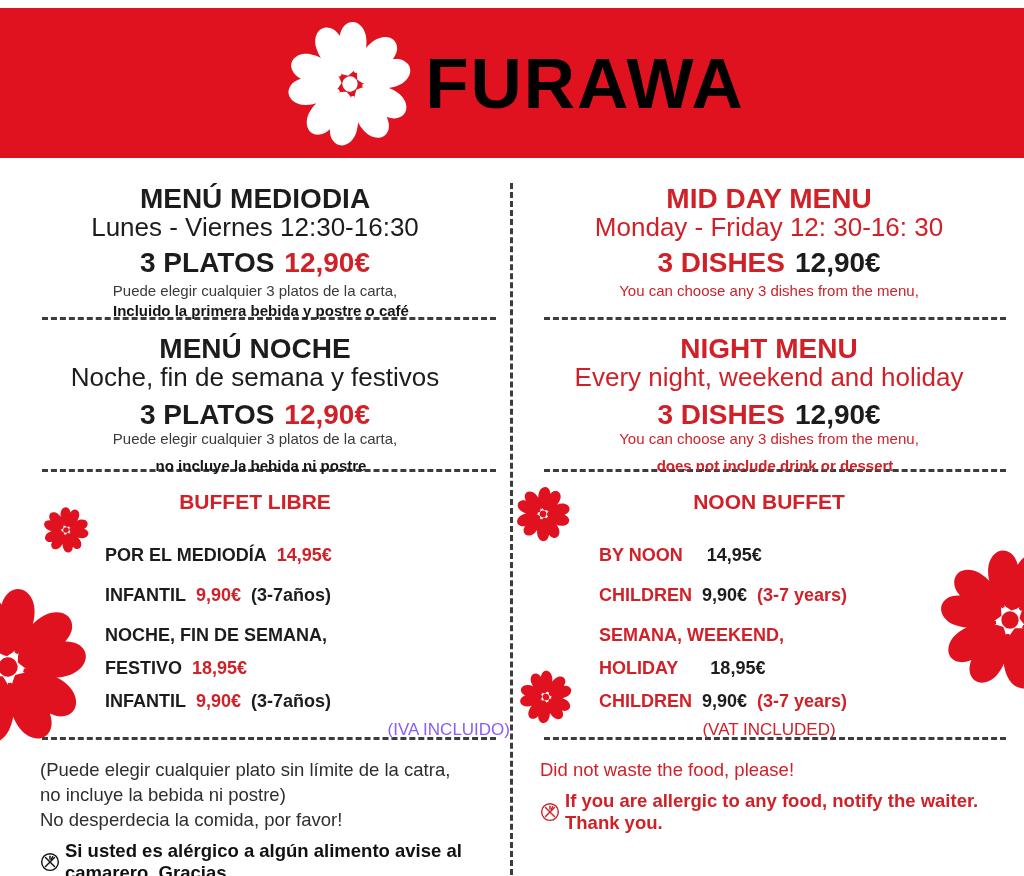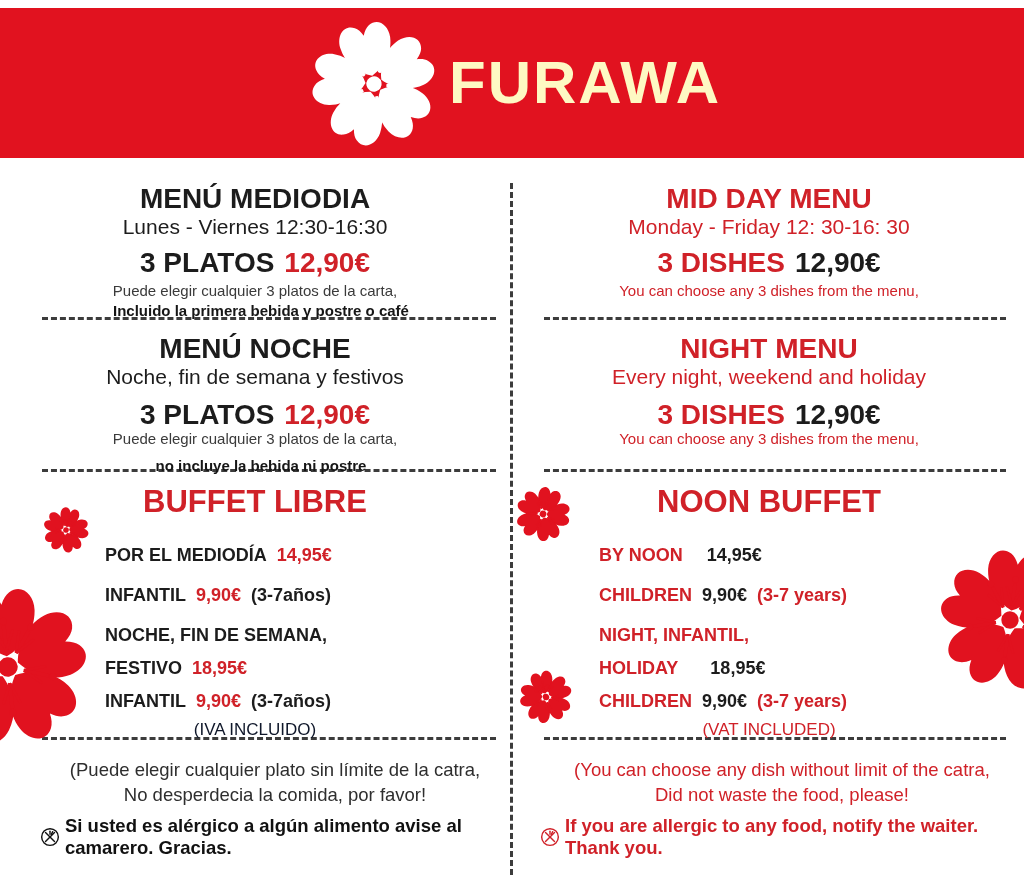--- a/index.html
+++ b/index.html
@@ -15,39 +15,39 @@
     font-family:"Liberation Sans","DejaVu Sans",sans-serif;
     -webkit-font-smoothing:antialiased;
   }
   
   .banner{
     position:absolute;top:8px;left:0;width:1024px;height:150px;
     background:var(--banner-red);
     display:flex;align-items:center;justify-content:center;
   }
   .banner-flower{width:142px;height:142px;color:#fff;margin-right:4px;margin-top:2px;transform:rotate(-12deg);flex:0 0 auto;}
-  .brand{color:#fef9c3;font-size:60px;font-weight:bold;letter-spacing:2px;line-height:1;}
+  .brand{color:#000000;font-size:71px;font-weight:bold;letter-spacing:2px;line-height:1;}
   
   .content{position:absolute;top:158px;left:0;width:1016px;height:718px;}
   .col{position:absolute;top:0;height:718px;}
   .col-left{left:0;width:510px;}
   .col-right{left:514px;width:510px;}
   .v-div{
     position:absolute;left:510px;top:25px;height:692px;width:0;
     border-left:3px dashed var(--divider);
   }
   .h-div{border-top:3px dashed var(--divider);height:3px;}
   .col-left .h-div{margin:0 14px 0 42px;}
   .col-right .h-div{margin:0 18px 0 30px;}
   
   .menu-sec{text-align:center;}
   .sec1{height:159px;padding-top:26px;}
   .sec2{height:149px;padding-top:14px;}
   .menu-title{font-size:28px;font-weight:bold;line-height:30px;}
-  .menu-schedule{font-size:21px;line-height:26px;}
+  .menu-schedule{font-size:26px;line-height:26px;}
   .menu-offer{font-size:28px;font-weight:bold;line-height:30px;}
   .sec1 .menu-offer{margin-top:8px;}
   .sec2 .menu-offer{margin-top:10px;}
   .menu-note{font-size:15px;line-height:18px;}
   .sec1 .n1{margin-top:4px;}
   .sec1 .n2{margin-top:2px;}
   .sec2 .n1{margin-top:0;}
   .sec2 .n2{margin-top:9px;}
   .n2{font-weight:bold;padding-left:12px;}
   .price-gap{margin-left:10px;}
@@ -56,46 +56,46 @@
   .col-left .offer-label{color:var(--ink);}
   .col-left .offer-price{color:var(--text-red);}
   .col-left .n1{color:#3a3a3a;}
   .col-left .n2{color:#161616;}
   .col-right .menu-title,.col-right .menu-schedule{color:var(--text-red);}
   .col-right .offer-label{color:var(--text-red);}
   .col-right .offer-price{color:var(--ink);}
   .col-right .n1,.col-right .n2{color:var(--text-red);}
   
   .buffet-sec{height:265px;padding-top:14px;}
-  .buffet-title{font-size:31px;font-weight:bold;line-height:32px;text-align:center;color:var(--text-red);}
+  .buffet-title{font-size:21px;font-weight:bold;line-height:32px;text-align:center;color:var(--text-red);}
   .buffet-lines{margin-top:17px;font-size:18px;font-weight:bold;}
   .col-left .buffet-lines{padding-left:105px;}
   .col-right .buffet-lines{padding-left:85px;}
   .b-row{line-height:40px;white-space:nowrap;}
   .b-row.tight{line-height:33px;}
   .b-row.group-gap{margin-top:4px;}
   .gap1{margin-left:10px;}
   .gap2{margin-left:24px;}
   .gap3{margin-left:32px;}
   .col-left .b-label{color:var(--ink);}
   .col-left .b-price{color:var(--text-red);}
   .col-left .b-suffix{color:var(--ink);}
   .col-left .b-line{color:var(--ink);}
   .col-right .b-label{color:var(--text-red);}
   .col-right .b-price{color:var(--ink);}
   .col-right .b-suffix{color:var(--text-red);}
   .col-right .b-line{color:var(--text-red);}
   .tax-note{margin-top:2px;text-align:center;font-size:17px;line-height:20px;}
-  .col-left .tax-note{color:#0f172a;}
+  .col-left .tax-note{color:#8b5cf6;text-align:right;}
   .col-right .tax-note{color:var(--text-red);text-align:center;}
   
   .footer-sec{height:136px;padding-top:17px;}
   .col-left .footer-sec{padding-left:40px;}
   .col-right .footer-sec{padding-left:26px;}
-  .f-note{font-size:18.5px;line-height:25px;text-align:center;}
+  .f-note{font-size:18.5px;line-height:25px;}
   .col-left .f-note{color:#2e2e2e;}
   .col-right .f-note{color:var(--text-red);}
   .f-allergy{margin-top:8px;font-size:18.5px;font-weight:bold;display:flex;align-items:center;}
   .col-left .f-allergy{color:#111;}
   .col-right .f-allergy{color:var(--text-red);}
   .allergy-icon{width:20px;height:20px;margin-right:5px;flex:0 0 auto;display:inline-block;}
   
   .flower{position:absolute;color:var(--banner-red);}
   .fl-left-small{left:40px;top:504px;width:52px;height:52px;transform:rotate(14deg);}
   .fl-left-large{left:-82px;top:577px;width:180px;height:180px;transform:rotate(-6deg);}
@@ -192,20 +192,21 @@
           <span class="b-label">INFANTIL</span><span class="b-price gap1">9,90€</span><span class="b-suffix gap1">(3-7años)</span>
         </div>
       </div>
       <div class="tax-note">(IVA INCLUIDO)</div>
     </section>
 
     <div class="h-div"></div>
 
     <section class="footer-sec">
       <div class="f-note">(Puede elegir cualquier plato sin límite de la catra,</div>
+      <div class="f-note">no incluye la bebida ni postre)</div>
       <div class="f-note">No desperdecia la comida, por favor!</div>
       <div class="f-allergy">
         <svg class="allergy-icon">
             <use href="#no-food"></use>
           </svg>
         <span>Si usted es alérgico a algún alimento avise al camarero. Gracias.</span>
       </div>
     </section>
   </div>
 
@@ -222,48 +223,48 @@
 
     <div class="h-div"></div>
 
     <section class="menu-sec sec2">
       <div class="menu-title">NIGHT MENU</div>
       <div class="menu-schedule">Every night, weekend and holiday</div>
       <div class="menu-offer">
         <span class="offer-label">3 DISHES</span><span class="offer-price price-gap">12,90€</span>
       </div>
       <div class="menu-note n1">You can choose any 3 dishes from the menu,</div>
+      <div class="menu-note n2">does not include drink or dessert</div>
     </section>
 
     <div class="h-div"></div>
 
     <section class="buffet-sec">
       <div class="buffet-title">NOON BUFFET</div>
       <div class="buffet-lines">
         <div class="b-row">
           <span class="b-label">BY NOON</span><span class="b-price gap2">14,95€</span>
         </div>
         <div class="b-row">
           <span class="b-label">CHILDREN</span><span class="b-price gap1">9,90€</span><span class="b-suffix gap1">(3-7 years)</span>
         </div>
-        <div class="b-row tight group-gap b-line">NIGHT, INFANTIL,</div>
+        <div class="b-row tight group-gap b-line">SEMANA, WEEKEND,</div>
         <div class="b-row tight">
           <span class="b-label">HOLIDAY</span><span class="b-price gap3">18,95€</span>
         </div>
         <div class="b-row tight">
           <span class="b-label">CHILDREN</span><span class="b-price gap1">9,90€</span><span class="b-suffix gap1">(3-7 years)</span>
         </div>
       </div>
       <div class="tax-note">(VAT INCLUDED)</div>
     </section>
 
     <div class="h-div"></div>
 
     <section class="footer-sec">
-      <div class="f-note">(You can choose any dish without limit of the catra,</div>
       <div class="f-note">Did not waste the food, please!</div>
       <div class="f-allergy">
         <svg class="allergy-icon">
             <use href="#no-food"></use>
           </svg>
         <span>If you are allergic to any food, notify the waiter. Thank you.</span>
       </div>
     </section>
   </div>
 

